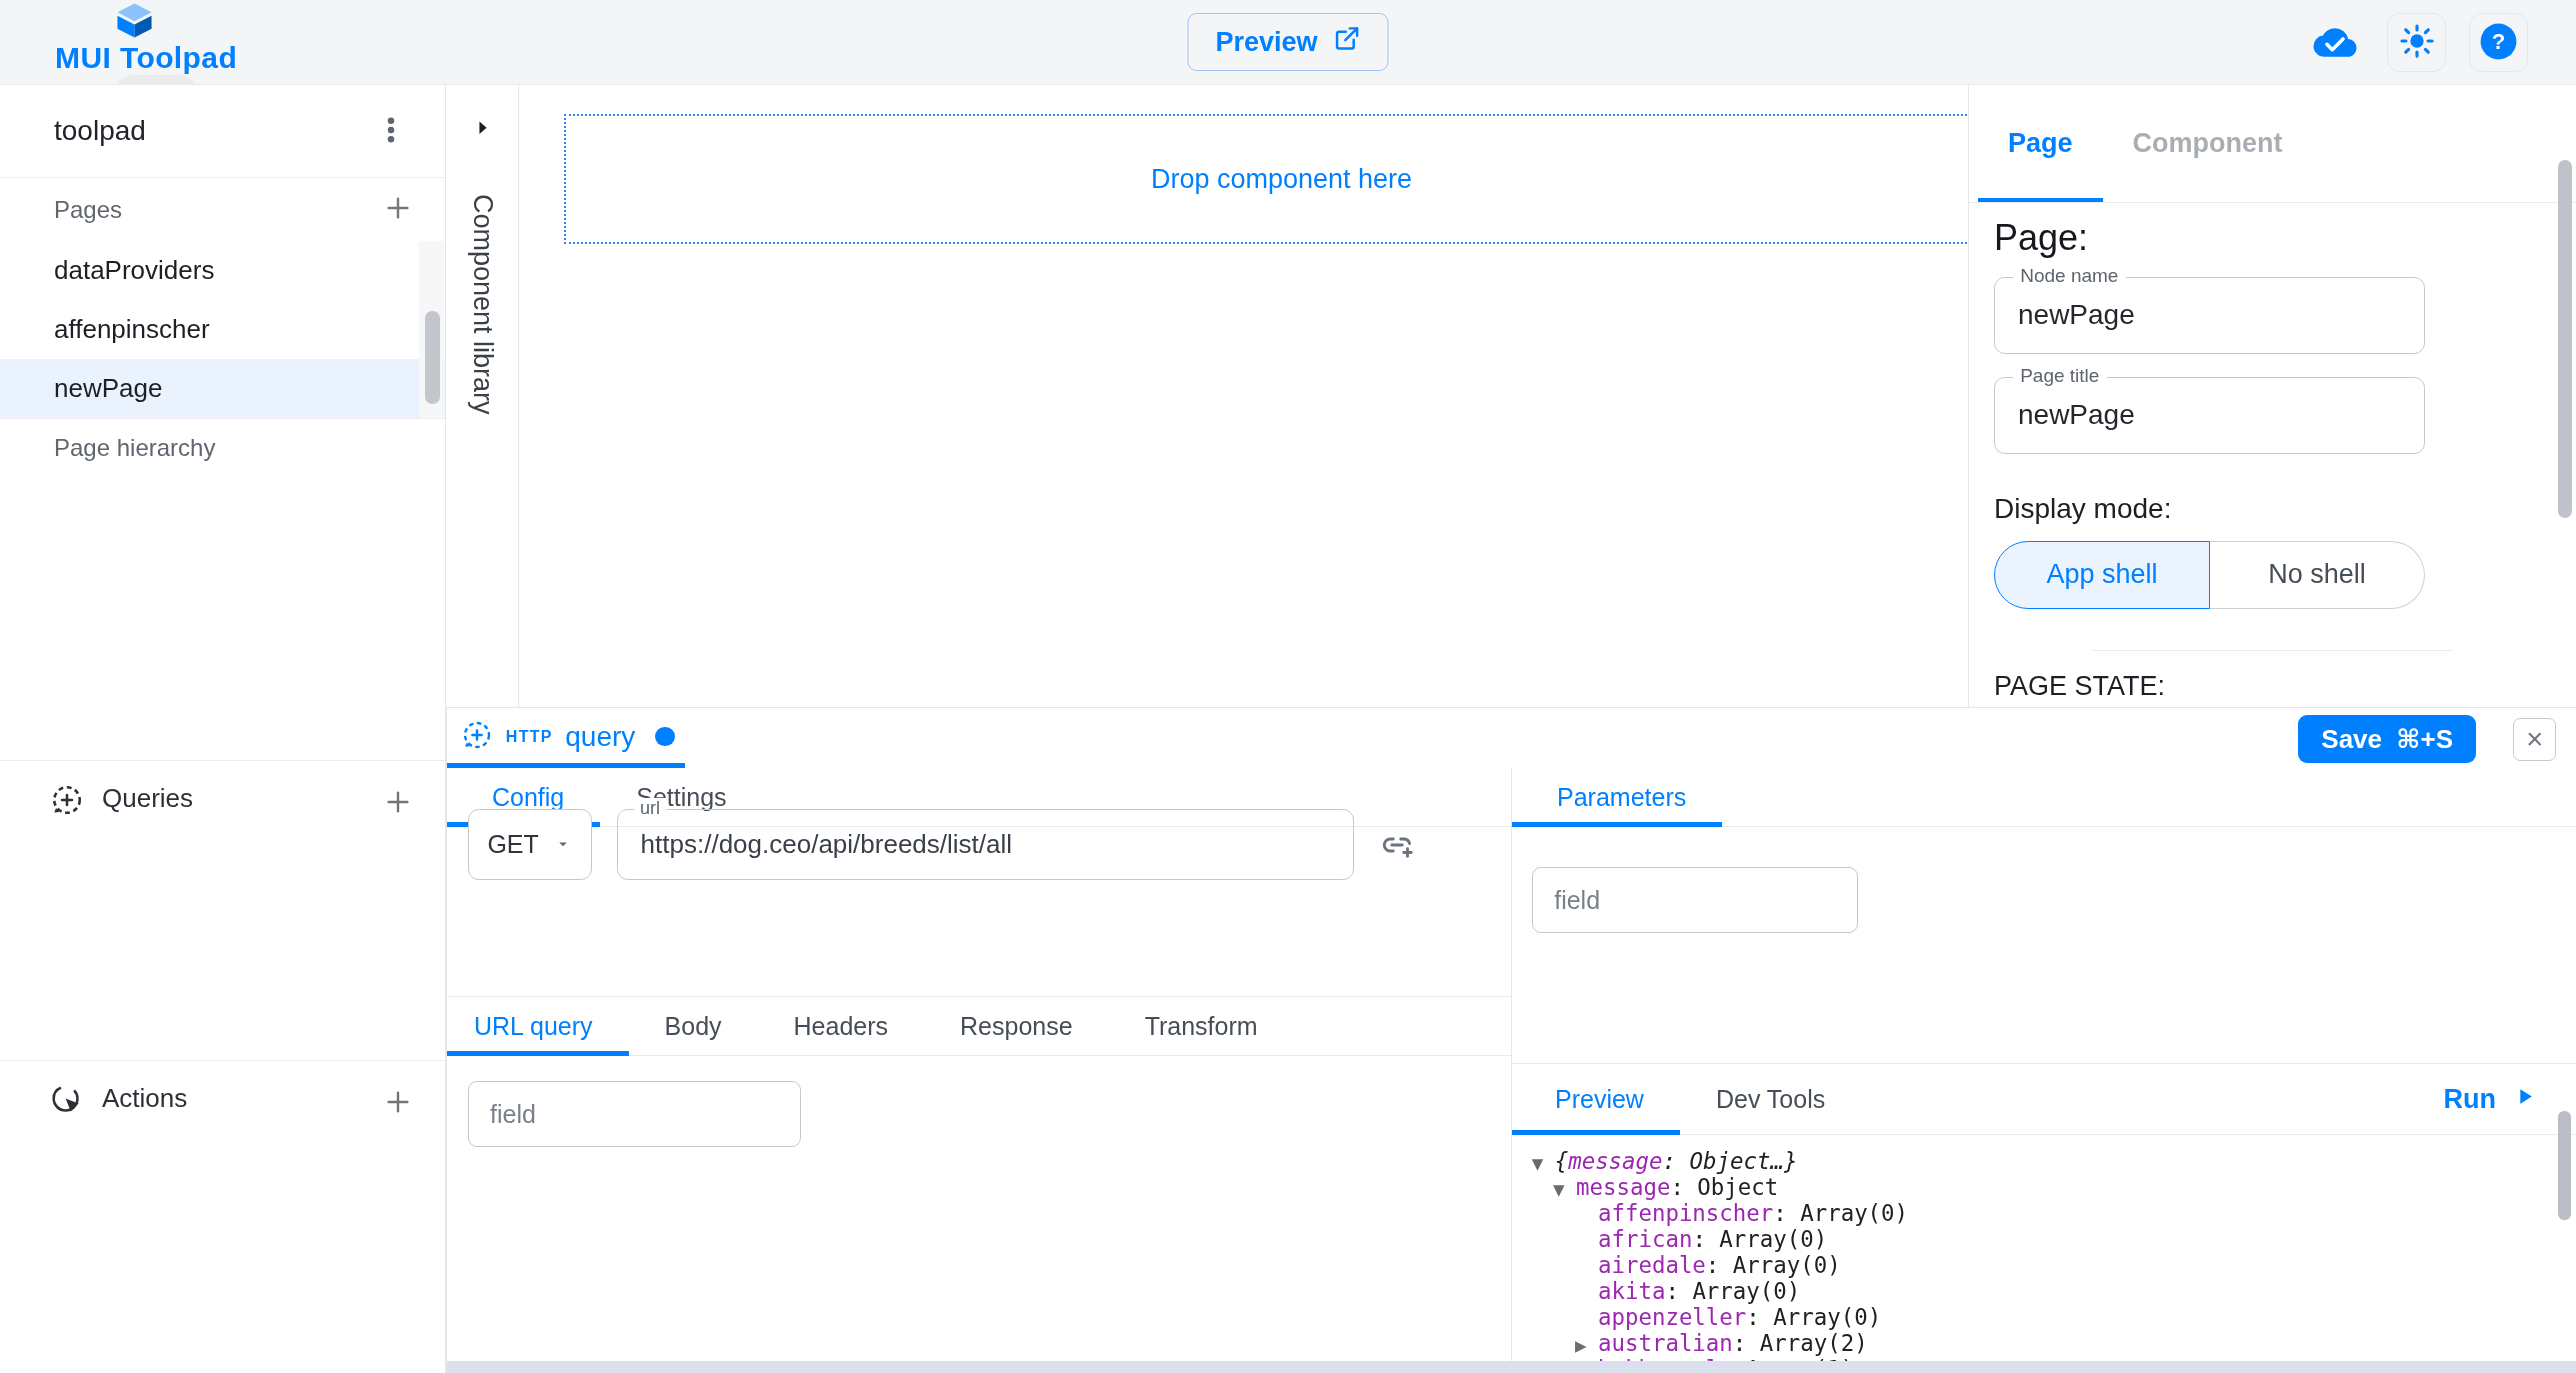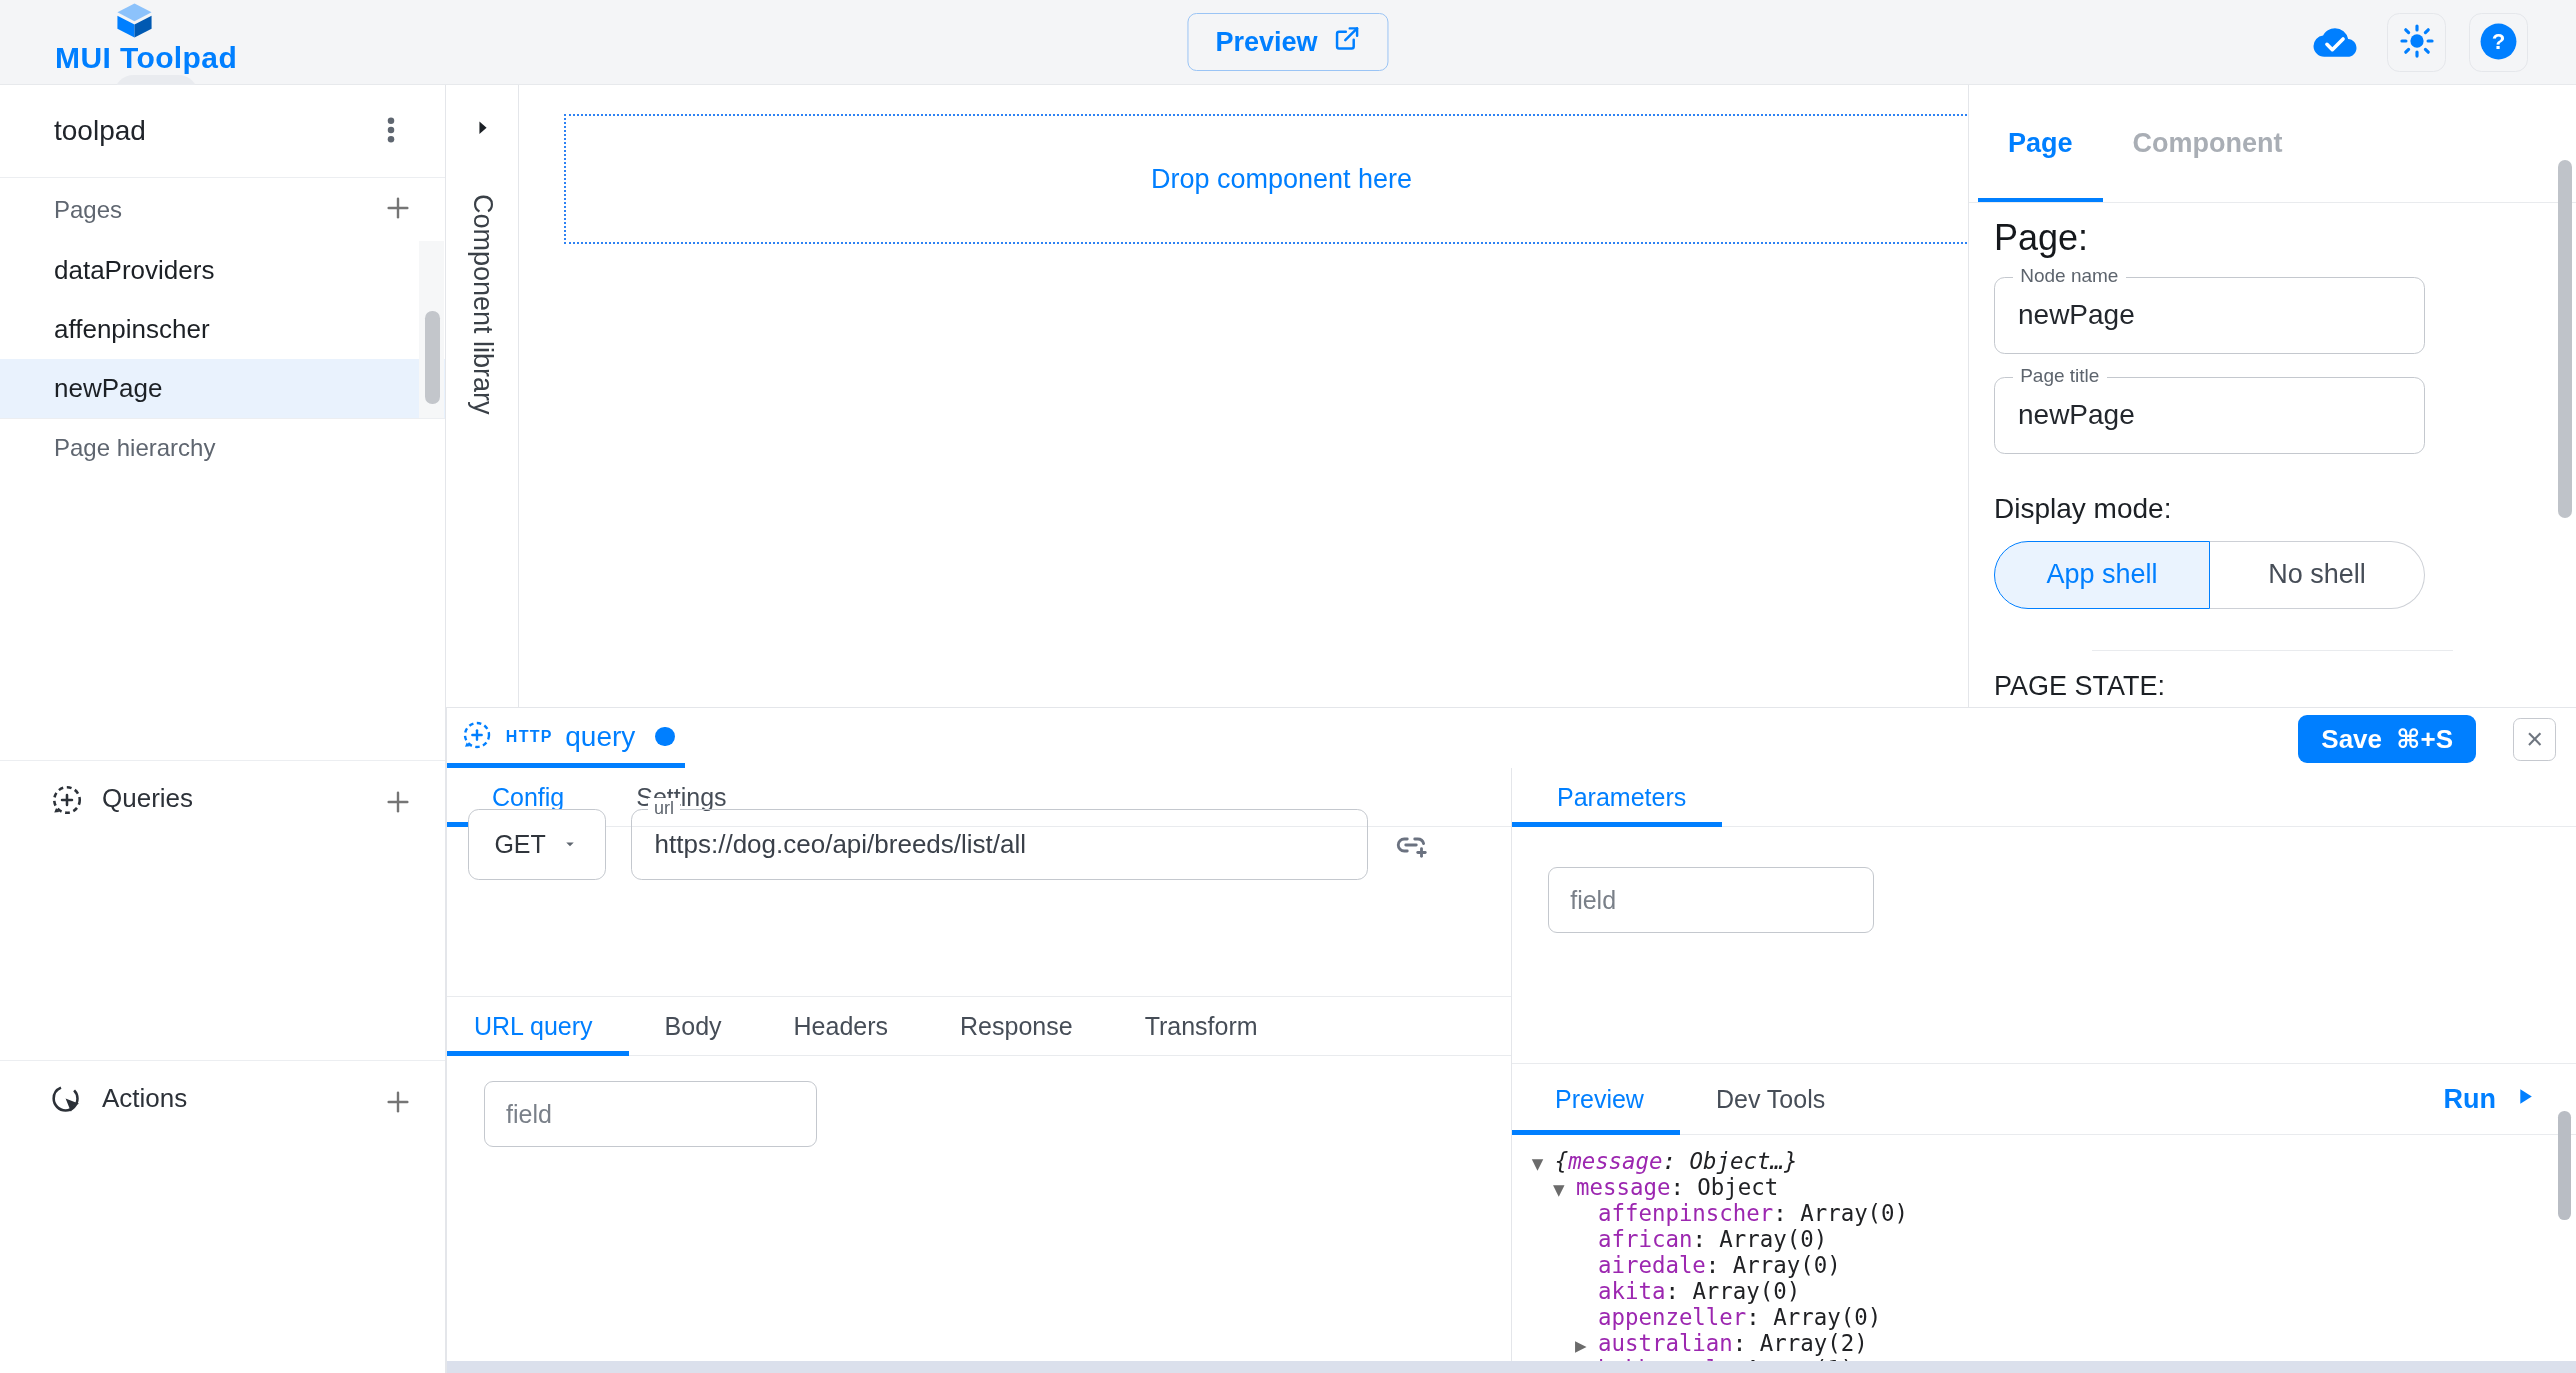--- a/index.html
+++ b/index.html
@@ -124,34 +124,34 @@
   .qp-left { width:1065px; border-right:0.9px solid #e4e6ea; position:relative; }
   .subtabs { height:59px; display:flex; align-items:stretch; border-bottom:0.9px solid #e9ebee; }
   .subtab { padding:0 36px; display:flex; align-items:center; font-size:25px; font-weight:500;
             color:#464d57; position:relative; cursor:pointer; background:none; border:none;
             font-family:inherit; }
   .subtab.first { padding-left:45px; }
   .subtab.active { color:#007FFF; }
   .subtab.active::after { content:""; position:absolute; left:0; right:0; bottom:-0.9px; height:4.5px;
                           background:#007FFF; }
   .config-row { position:absolute; top:41px; left:20.6px; display:flex; align-items:flex-start; gap:25px; }
-  .method-select { width:138px; height:71px; border:1.8px solid #c4c8ce; border-radius:10.7px;
+  .method-select { width:124px; height:71px; border:1.8px solid #c4c8ce; border-radius:10.7px;
                    display:flex; align-items:center; justify-content:center; gap:15px;
                    font-size:25px; color:#30353c; background:#fff; cursor:pointer; font-family:inherit; }
   .url-field { position:relative; width:737px; height:71px; border:1.8px solid #c4c8ce; border-radius:10.7px; }
   .url-field .f-label { position:absolute; top:-12.5px; left:16px; background:#fff; padding:0 6.3px;
                         font-size:18px; color:#5d646d; }
   .url-field input { width:100%; height:100%; border:none; outline:none; background:transparent;
                      font-size:26px; color:#3a4049; padding:0 23px; font-family:inherit; }
   .link-btn { margin-top:18px; background:none; border:none; cursor:pointer; display:flex; }
   .req-tabs { position:absolute; top:228px; left:0; right:0; height:60px; border-top:0.9px solid #e9ebee;
               border-bottom:0.9px solid #e9ebee; display:flex; align-items:stretch; }
   .req-tabs .subtab.first { padding-left:27px; }
   .text-input { border:1.8px solid #c4c8ce; border-radius:9px; font-size:25px; color:#4d7c0f;
-                padding:0 21.5px; outline:none; font-family:inherit; background:#fff;margin-left:16px; }
+                padding:0 21.5px; outline:none; font-family:inherit; background:#fff; }
   .text-input::placeholder { color:#7a8089; opacity:1; }
   .urlquery-input { position:absolute; top:313px; left:20.6px; width:333px; height:66px; }
   .qp-right { flex:1; position:relative; }
   .param-field { position:absolute; top:99px; left:19.7px; width:326px; height:66px; }
   .preview-sec { position:absolute; left:0; right:0; top:295px; bottom:0; border-top:0.9px solid #e9ebee; }
   .prev-tabs { height:71px; display:flex; align-items:stretch; border-bottom:0.9px solid #e9ebee;
                position:relative; }
   .prev-tabs .subtab.first { padding-left:43px; }
   .run-btn { position:absolute; right:39px; top:0; height:71px; display:flex; align-items:center;
              gap:16px; color:#007FFF; font-size:27px; font-weight:700; background:none; border:none;

